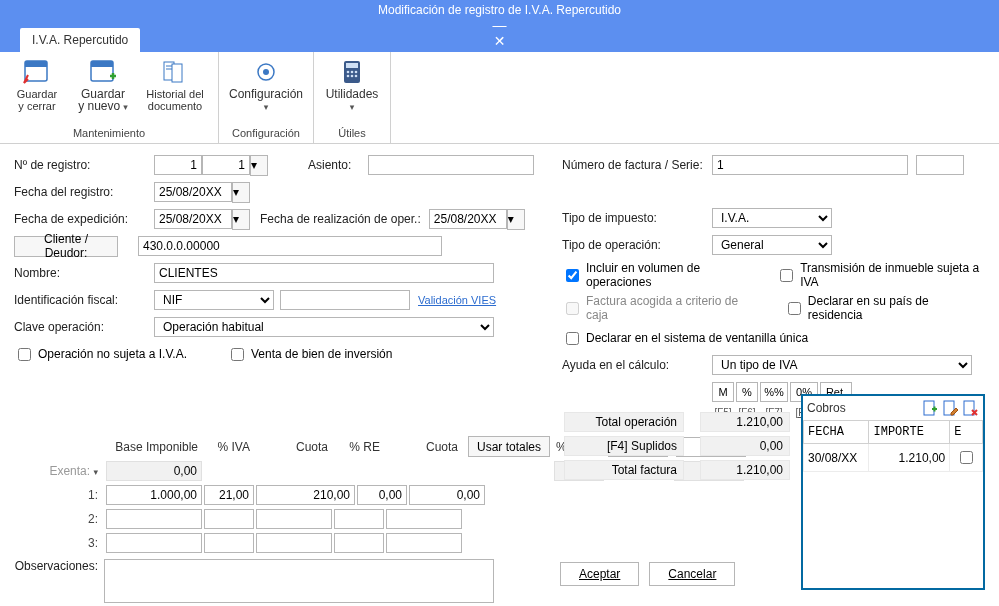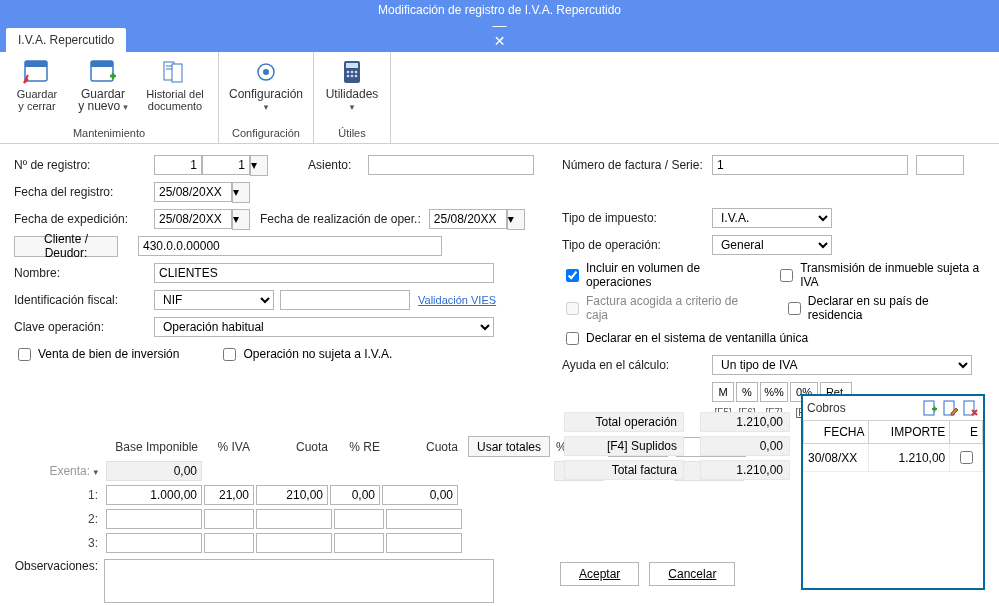--- a/index.html
+++ b/index.html
@@ -2,21 +2,21 @@
 <html><head>
 <meta charset="utf-8">
 <style>
   * { box-sizing: border-box; font-family: "Segoe UI", Tahoma, sans-serif; font-size: 12px; }
   body { margin: 0; background: #fff; width: 999px; height: 606px; overflow: hidden; }
   
   .titlebar { background: #5c8ff0; color: #fff; height: 26px; display: flex; align-items: center; padding: 3px 6px; flex-direction: column; }
   .titlebar .title { flex: 1; text-align: center; font-size: 12px; }
   .titlebar .btn { width: 28px; text-align: center; cursor: pointer; font-size: 14px; }
   
-  .tabstrip { background: #5c8ff0; height: 26px; display: flex; align-items: flex-end; padding-left: 6px; }
+  .tabstrip { background: #5c8ff0; height: 26px; display: flex; align-items: flex-end; padding-left: 20px; }
   .tab { background: #fff; color: #333; padding: 5px 12px; border-radius: 2px 2px 0 0; font-size: 12px; }
   
   .ribbon { display: flex; border-bottom: 1px solid #d0d0d0; height: 92px; }
   .ribbon-group { border-right: 1px solid #d0d0d0; padding: 4px 8px 2px 8px; display: flex; flex-direction: column; }
   .ribbon-items { display: flex; gap: 6px; flex: 1; align-items: flex-start; }
   .ribbon-item { display: flex; flex-direction: column; align-items: center; justify-content: flex-start; width: 58px; cursor: pointer; text-align: center; padding-top: 2px; }
   .ribbon-item .ic { width: 30px; height: 28px; margin-bottom: 2px; }
   .ribbon-item .lbl { font-size: 11px; line-height: 12px; color: #333; }
   .ribbon-group-title { font-size: 11px; text-align: center; color: #444; padding: 2px 0 2px 0; }
   .drop-arrow { font-size: 9px; color: #555; }
@@ -45,21 +45,21 @@
   .ro { background:#f1f1f1; border:1px solid #e0e0e0; }
   .totals .trow { display:flex; justify-content:flex-end; gap:16px; margin-top:4px; align-items:center; }
   .totals .tlbl { width:120px; text-align:right; background:#f1f1f1; border:1px solid #e7e7e7; padding:2px 6px; height:20px; display:flex; align-items:center; justify-content:flex-end; }
   .totals .tval { width:90px; text-align:right; background:#f1f1f1; border:1px solid #e7e7e7; padding:2px 6px; height:20px; display:flex; align-items:center; justify-content:flex-end; }
   
   .cobros { position:absolute; right:14px; top:394px; width:184px; height:196px; border:2px solid #0369a1; background:#fff; }
   .cobros .chdr { display:flex; align-items:center; padding:3px 4px; }
   .cobros .chdr .ctitle { flex:1; font-size:12px; color:#333; }
   .cobros .chdr .cicon { width:18px; height:18px; cursor:pointer; margin-left:2px; display:inline-flex; }
   .cobros table { width:100%; border-collapse:collapse; font-size:12px; }
-  .cobros th { border:1px solid #d0d0d0; background:#fff; font-weight:normal; padding:4px 4px; text-align:right;}
+  .cobros th { border:1px solid #d0d0d0; background:#fff; font-weight:normal; padding:4px 4px; text-align:left;font-family:Liberation Mono, monospace;}
   .cobros td { border:1px solid #ececec; padding:4px 4px; }
   .main-area { position:relative; height: calc(606px - 26px - 26px - 92px); }
   .footer-btns { position:absolute; left:560px; top:562px; display:flex; gap:10px; }
   .dlg-btn { border:1px solid #b6b6b6; background:#fff; padding:4px 18px; cursor:pointer; font-size:12px; }
   .under { text-decoration: underline; }
 </style>
 </head>
 <body>
 
 <div class="titlebar">
@@ -184,25 +184,25 @@
         <span style="width:8px"></span>
         <span class="link">Validación VIES</span>
       </div>
       <div class="row">
         <span class="lbl lblw">Clave operación:</span>
         <select class="sel" style="width:340px"><option>Operación habitual</option></select>
       </div>
       <div class="row" style="gap:40px">
         <label class="checkbox">
               <input type="checkbox" style="">
+              <span>Operación no sujeta a I.V.A.</span>
+            </label>
+        <label class="checkbox">
+              <input type="checkbox" style="">
               <span>Venta de bien de inversión</span>
-            </label>
-        <label class="checkbox">
-              <input type="checkbox" style="">
-              <span>Operación no sujeta a I.V.A.</span>
             </label>
       </div>
     </div>
 
     <div class="right">
       <div class="row">
         <span class="lbl" style="width:150px">Número de factura / Serie:</span>
         <input class="txt" style="width: 196px;" value="1">
         <span style="width:8px"></span>
         <input class="txt" style="width: 48px;" value="">
@@ -286,21 +286,21 @@
     <span style="width:88px"></span>
     <input class="num ro" style="width: 50px;" readonly="" value="0,00">
     <span style="width:66px"></span>
     <input class="num ro" style="width: 70px;" readonly="" value="0,00">
   </div>
 
   <div class="grid-row">
     <span class="rl">1:</span>
     <input class="num" style="width: 96px;" value="1.000,00">
     <input class="num" style="width: 50px;" value="21,00">
-    <input class="num" style="width: 72px;" value="210,00">
+    <input class="num" style="width: 99px;" value="210,00">
     <input class="num" style="width: 50px;" value="0,00">
     <input class="num" style="width: 76px;" value="0,00">
   </div>
   <div class="grid-row">
     <span class="rl">2:</span>
     <input class="num" style="width: 96px;" value="">
     <input class="num" style="width: 50px;" value="">
     <input class="num" style="width: 76px;" value="">
     <input class="num" style="width: 50px;" value="">
     <input class="num" style="width: 76px;" value="">

